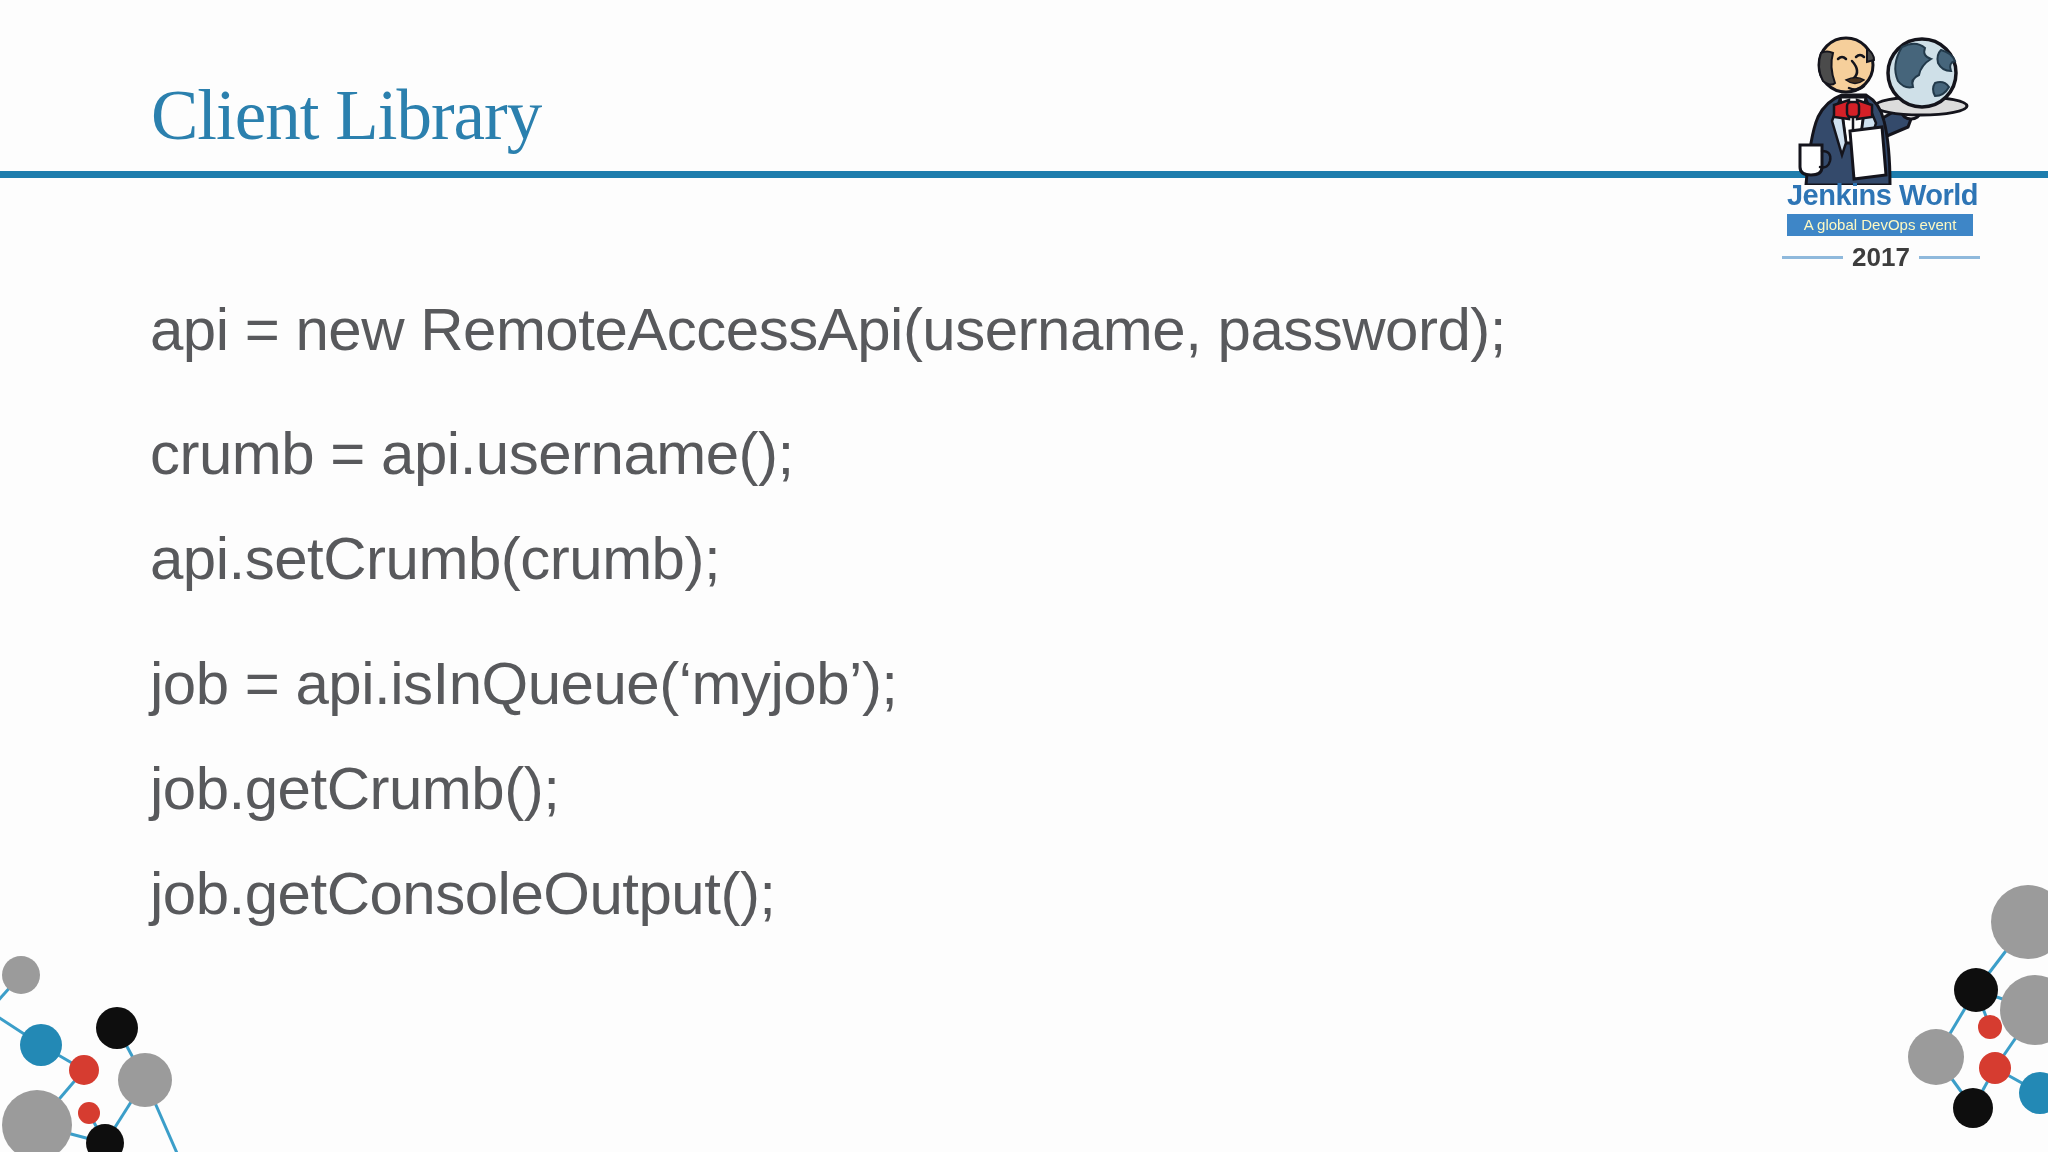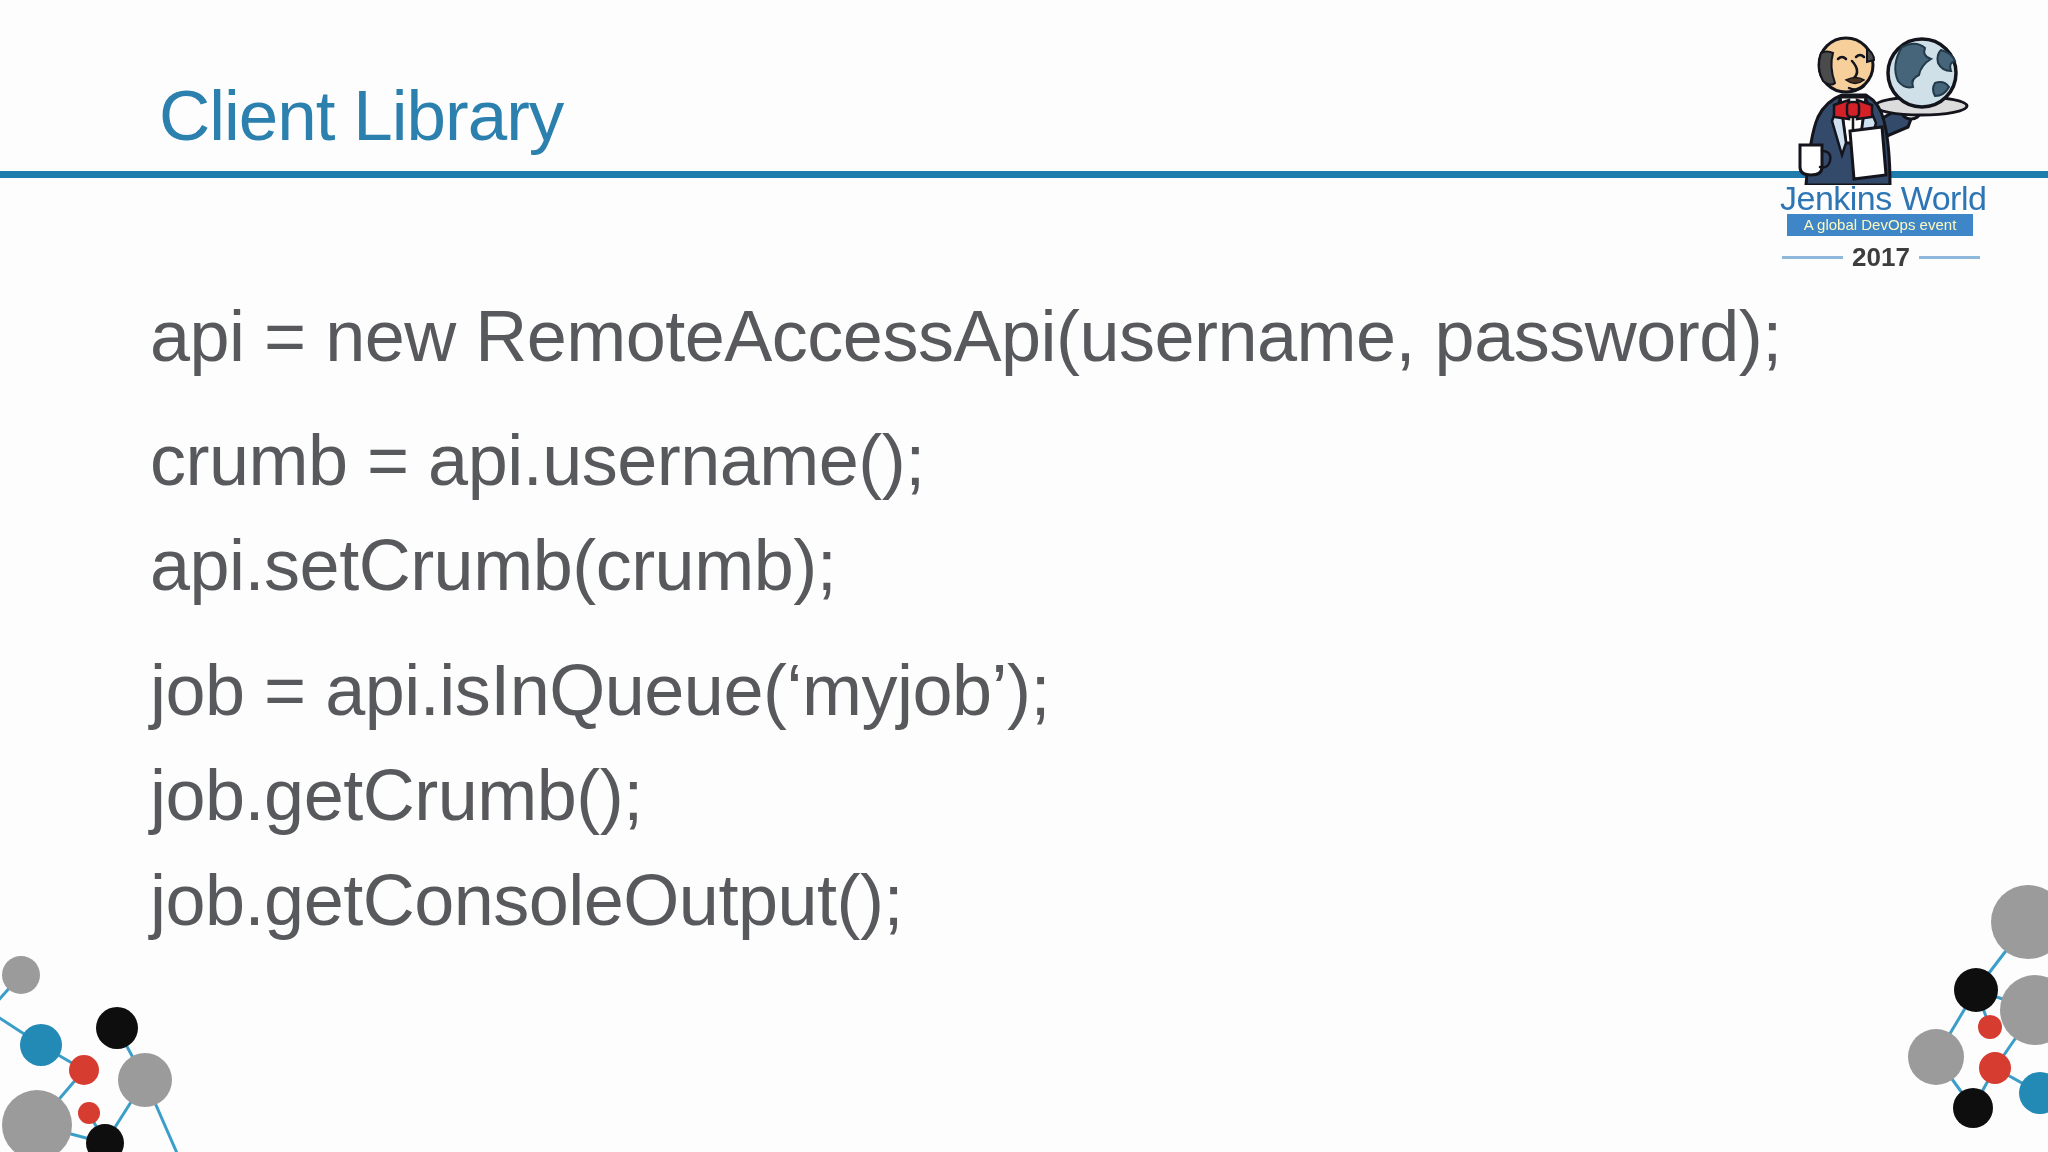--- a/index.html
+++ b/index.html
@@ -6,40 +6,40 @@
   body{
     width:2048px;height:1152px;position:relative;overflow:hidden;
     background:#fdfdfd;
     font-family:"Liberation Sans", sans-serif;
     --accent-blue:#1e7dad; --title-blue:#2b80ae; --code-gray:#58595c;
     --brand-blue:#2e75b5; --band-blue:#3e86c7; --year-gray:#3d3d3d; --year-line:#8fb9dc;
     --node-gray:#9b9b9b; --node-blue:#2389b5; --node-red:#d63c30; --node-black:#0e0e0e;
     --link-blue:#3b9ec9;
   }
   .page-title{
-    position:absolute;left:159px;top:80px;
+    position:absolute;left:151px;top:80px;
     font-size:71px;line-height:1;letter-spacing:-1px;
-    color:var(--title-blue);white-space:nowrap;
+    color:var(--title-blue);white-space:nowrap;font-family:Liberation Serif, serif;
   }
   .title-rule{
     position:absolute;left:0;top:171px;width:2048px;height:7px;
     background:var(--accent-blue);z-index:1;
   }
   .code-line{
     position:absolute;left:150px;
-    font-size:72px;line-height:1;letter-spacing:-0.5px;
+    font-size:60px;line-height:1;letter-spacing:-0.5px;
     color:var(--code-gray);white-space:nowrap;z-index:1;
   }
   .logo{
     position:absolute;left:1780px;top:25px;width:205px;height:240px;z-index:2;
   }
   .logo svg.butler{position:absolute;left:10px;top:0;width:200px;height:160px;}
   .logo .brand{
     position:absolute;left:0;top:156px;width:205px;text-align:center;
-    font-size:34px;font-weight:normal;letter-spacing:-0.5px;line-height:1;
+    font-size:29px;font-weight:bold;letter-spacing:-0.5px;line-height:1;
     color:var(--brand-blue);white-space:nowrap;
   }
   .logo .band{
     position:absolute;left:7px;top:189px;width:186px;height:22px;
     background:var(--band-blue);color:#fef9c3;
     font-size:15px;line-height:22px;text-align:center;white-space:nowrap;
   }
   .logo .year-row{
     position:absolute;left:2px;top:216px;width:198px;height:32px;
     display:flex;align-items:center;gap:9px;

